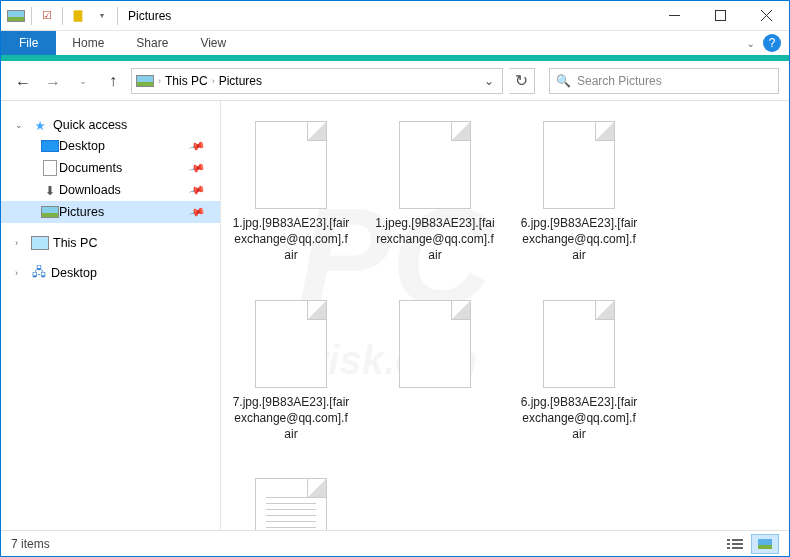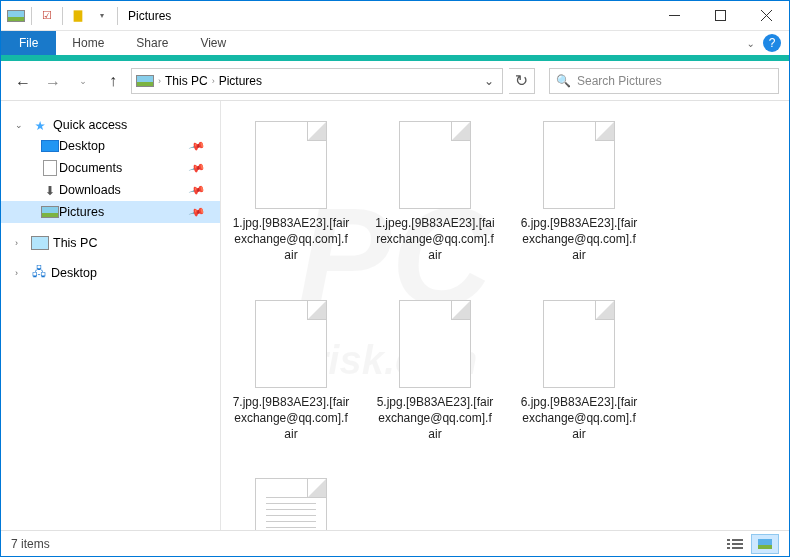--- a/index.html
+++ b/index.html
@@ -211,21 +211,20 @@
       <div class="file">
         <div class="file-icon"></div>
         <div class="file-name">6.jpg.[9B83AE23].[fairexchange@qq.com].fair</div>
       </div>
       <div class="file">
         <div class="file-icon"></div>
         <div class="file-name">7.jpg.[9B83AE23].[fairexchange@qq.com].fair</div>
       </div>
       <div class="file">
         <div class="file-icon"></div>
-        <div class="file-name">5.jpg.[9B83AE23].[fairexchange@qq.com].fair</div>
       </div>
       <div class="file">
         <div class="file-icon"></div>
         <div class="file-name">6.jpg.[9B83AE23].[fairexchange@qq.com].fair</div>
       </div>
       <div class="file">
         <div class="file-icon txt"></div>
         <div class="file-name">readme-warning.txt</div>
       </div>
     </div>

